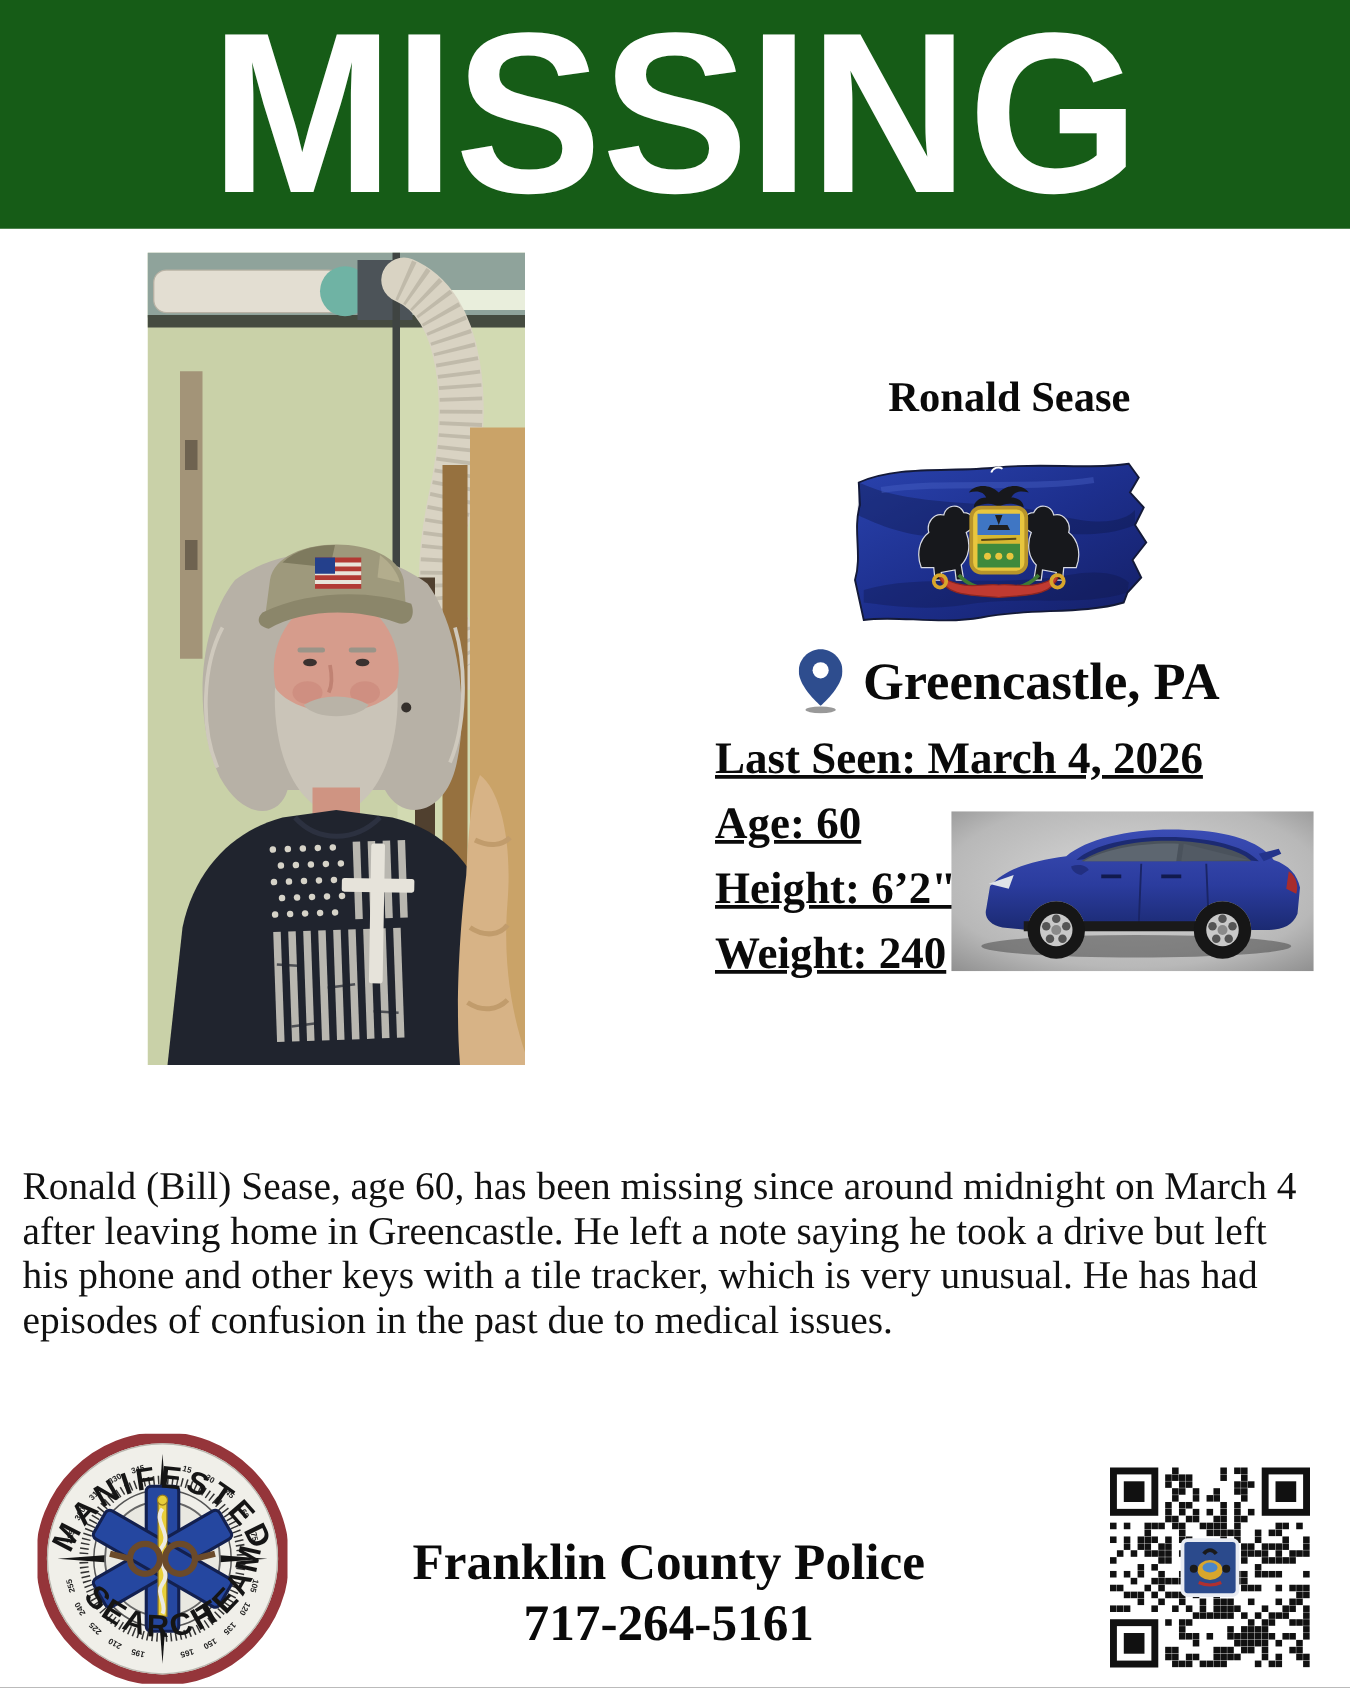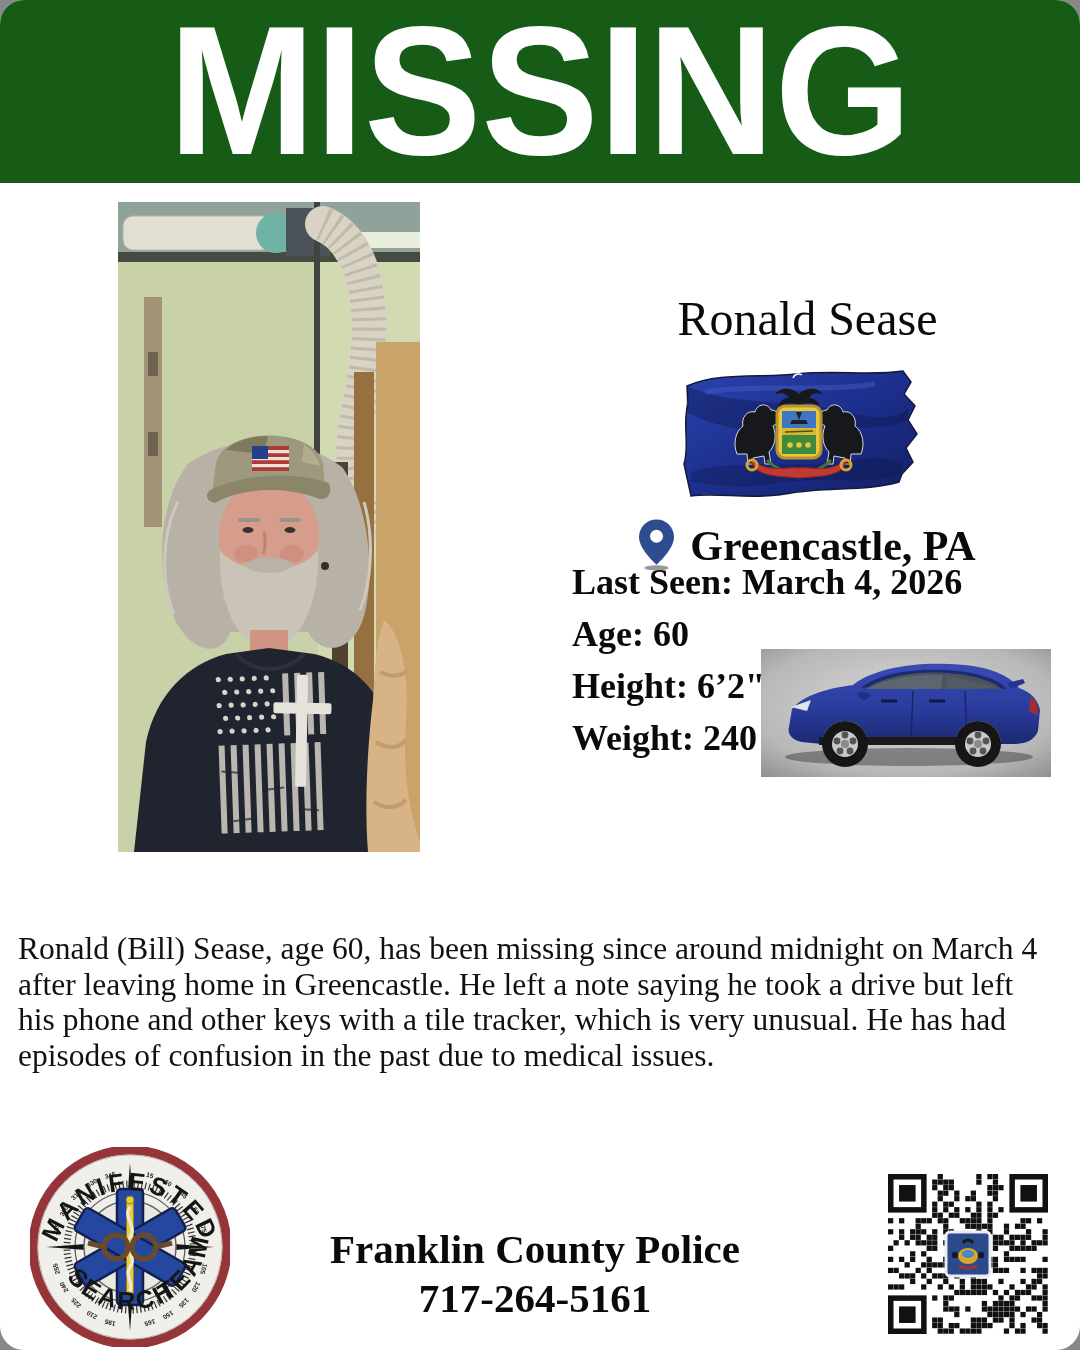--- a/index.html
+++ b/index.html
@@ -1,45 +1,45 @@
 <!DOCTYPE html>
 <html><head>
 <meta charset="utf-8">
 <style>
   html,body{margin:0;padding:0;background:#888;}
   .poster{
     position:relative;width:1080px;height:1350px;margin:0 auto;
     background:#ffffff;overflow:hidden;
-    font-family:"Liberation Serif","DejaVu Serif",serif;color:#0a0a0a;border-radius:24px;
+    font-family:"Liberation Serif","DejaVu Serif",serif;color:#0a0a0a;
   }
   
   .header{
     position:absolute;left:0;top:0;width:1080px;height:183px;
     background:#165c17;display:flex;align-items:center;justify-content:center;
   }
   .header .title{
     font-family:"Liberation Sans","DejaVu Sans",sans-serif;
     font-weight:700;font-size:176px;line-height:183px;color:#ffffff;
     letter-spacing:0px;transform:scaleY(1.04);white-space:nowrap;
   }
   
   .photo{position:absolute;left:118px;top:202px;width:302px;height:650px;}
   
   .person-name{
     position:absolute;left:560px;top:293px;width:495px;text-align:center;
-    font-weight:400;font-size:48px;line-height:52px;
+    font-weight:700;font-size:34px;line-height:52px;
   }
   .map{position:absolute;left:675px;top:362px;width:248px;height:148px;}
   .location-row{
     position:absolute;left:560px;top:518px;width:495px;height:56px;
     display:flex;align-items:center;justify-content:center;gap:16px;
   }
   .location-row .pin{width:35px;height:52px;flex:0 0 auto;margin-top:-2px;}
   .location-text{font-weight:700;font-size:42px;white-space:nowrap;}
-  .details{position:absolute;left:572px;top:556px;width:480px;}
+  .details{position:absolute;left:572px;top:580px;width:480px;text-decoration:underline;}
   .details .line{font-weight:700;font-size:36px;line-height:52px;white-space:nowrap;}
   .car{position:absolute;left:761px;top:649px;width:290px;height:128px;}
   
   .description{
     position:absolute;left:18px;top:931px;width:1020px;
     font-size:31.5px;line-height:35.5px;text-align:left;color:#111;
   }
   
   .logo{position:absolute;left:30px;top:1147px;width:200px;height:200px;}
   .footer-text{

